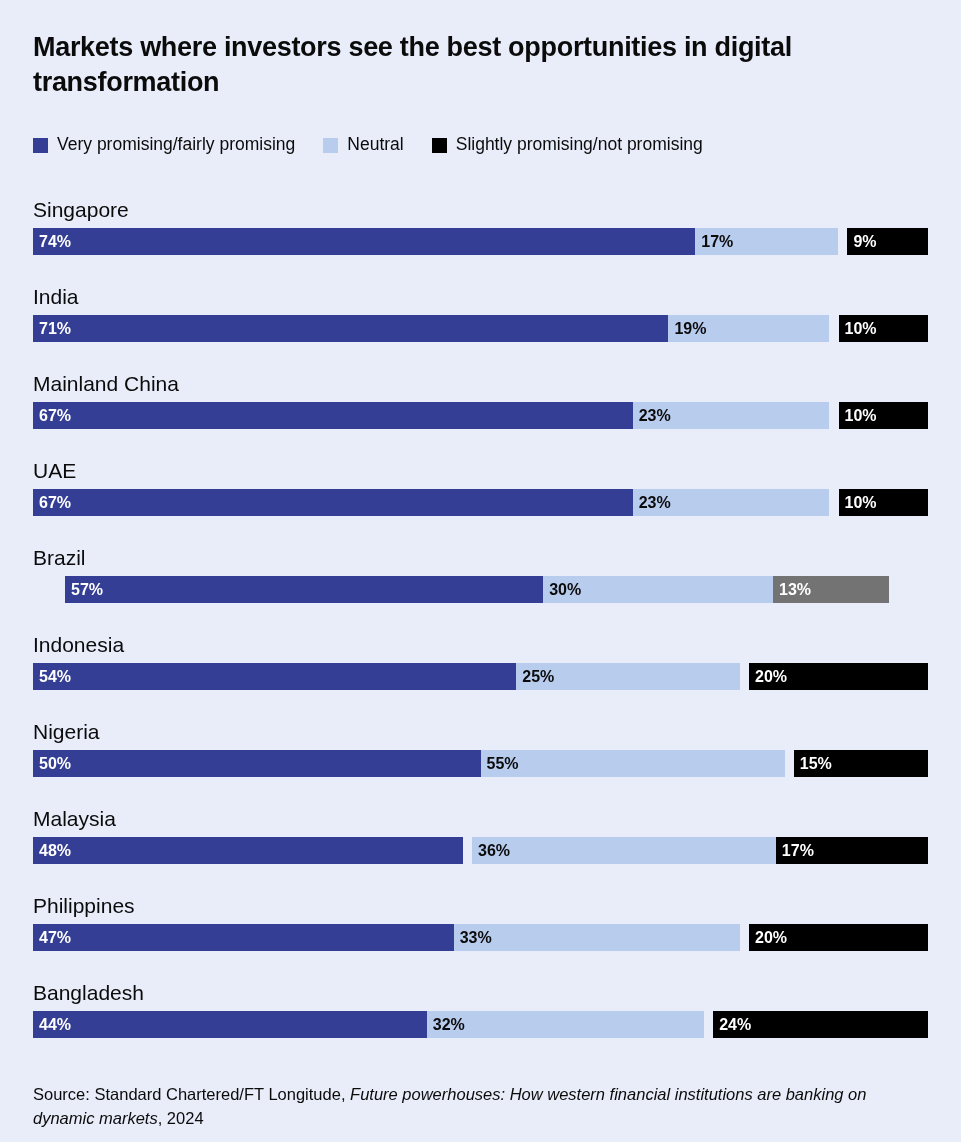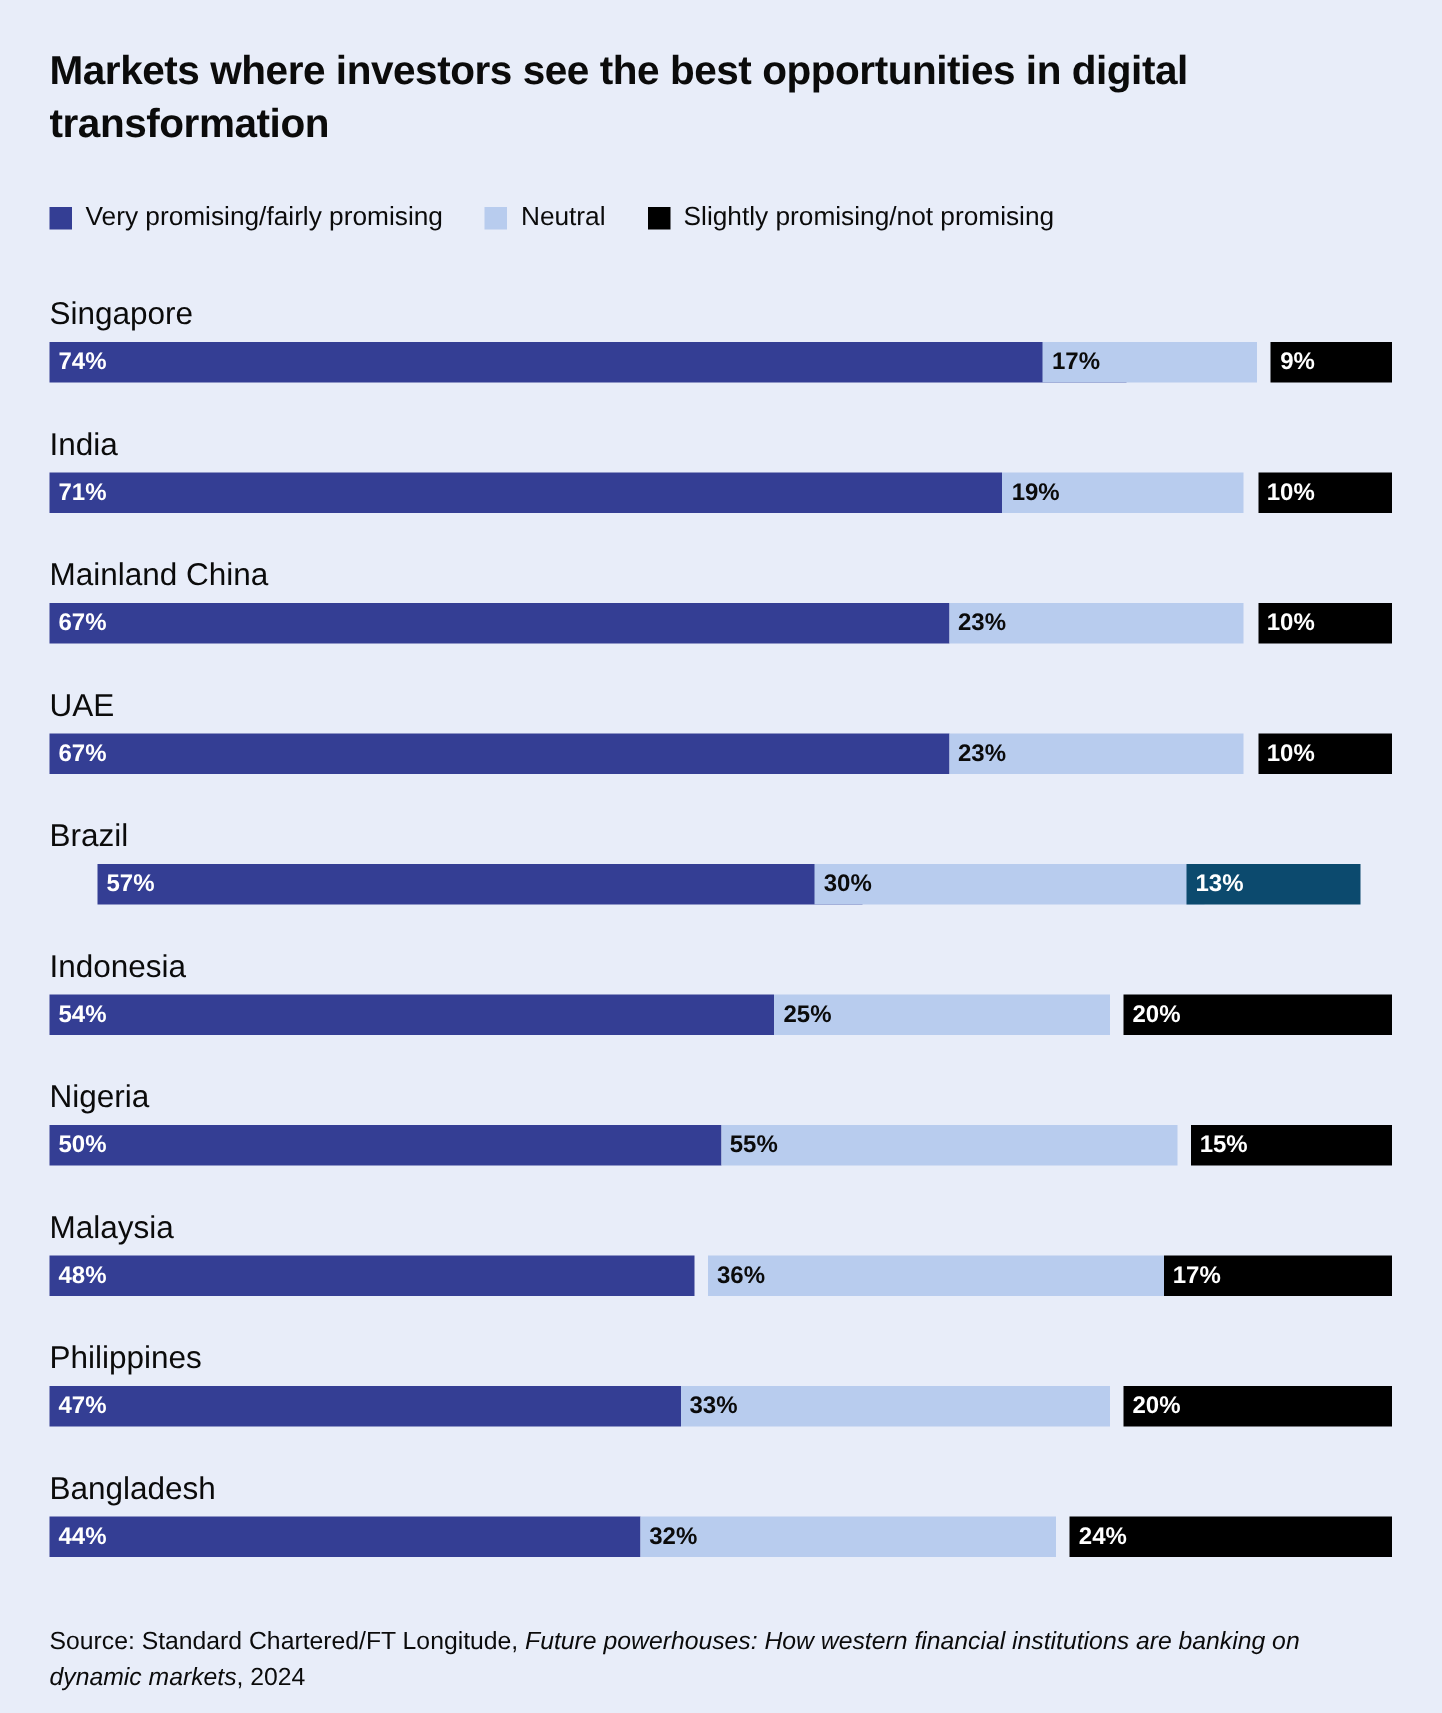--- a/index.html
+++ b/index.html
@@ -201,21 +201,21 @@
       </div>
       <div class="row">
         <div class="row-label">Brazil</div>
         <div class="bar-track">
           <div class="seg seg-promising" style="left: 0px; width: 510.15px; background: rgb(52, 62, 148); margin-left: 32px;">
             <span class="seg-value">57%</span>
           </div>
           <div class="seg seg-neutral" style="left: 510.15px; width: 259.5px; background: rgb(184, 204, 238);">
             <span class="seg-value">30%</span>
           </div>
-          <div class="seg seg-not" style="left: 758px; width: 116.35px; background: #0c4a6e;">
+          <div class="seg seg-not" style="left: 740px; width: 116.35px; background: #737373;">
             <span class="seg-value">13%</span>
           </div>
         </div>
       </div>
       <div class="row">
         <div class="row-label">Indonesia</div>
         <div class="bar-track">
           <div class="seg seg-promising" style="left: 0px; width: 483.3px; background: rgb(52, 62, 148);">
             <span class="seg-value">54%</span>
           </div>

